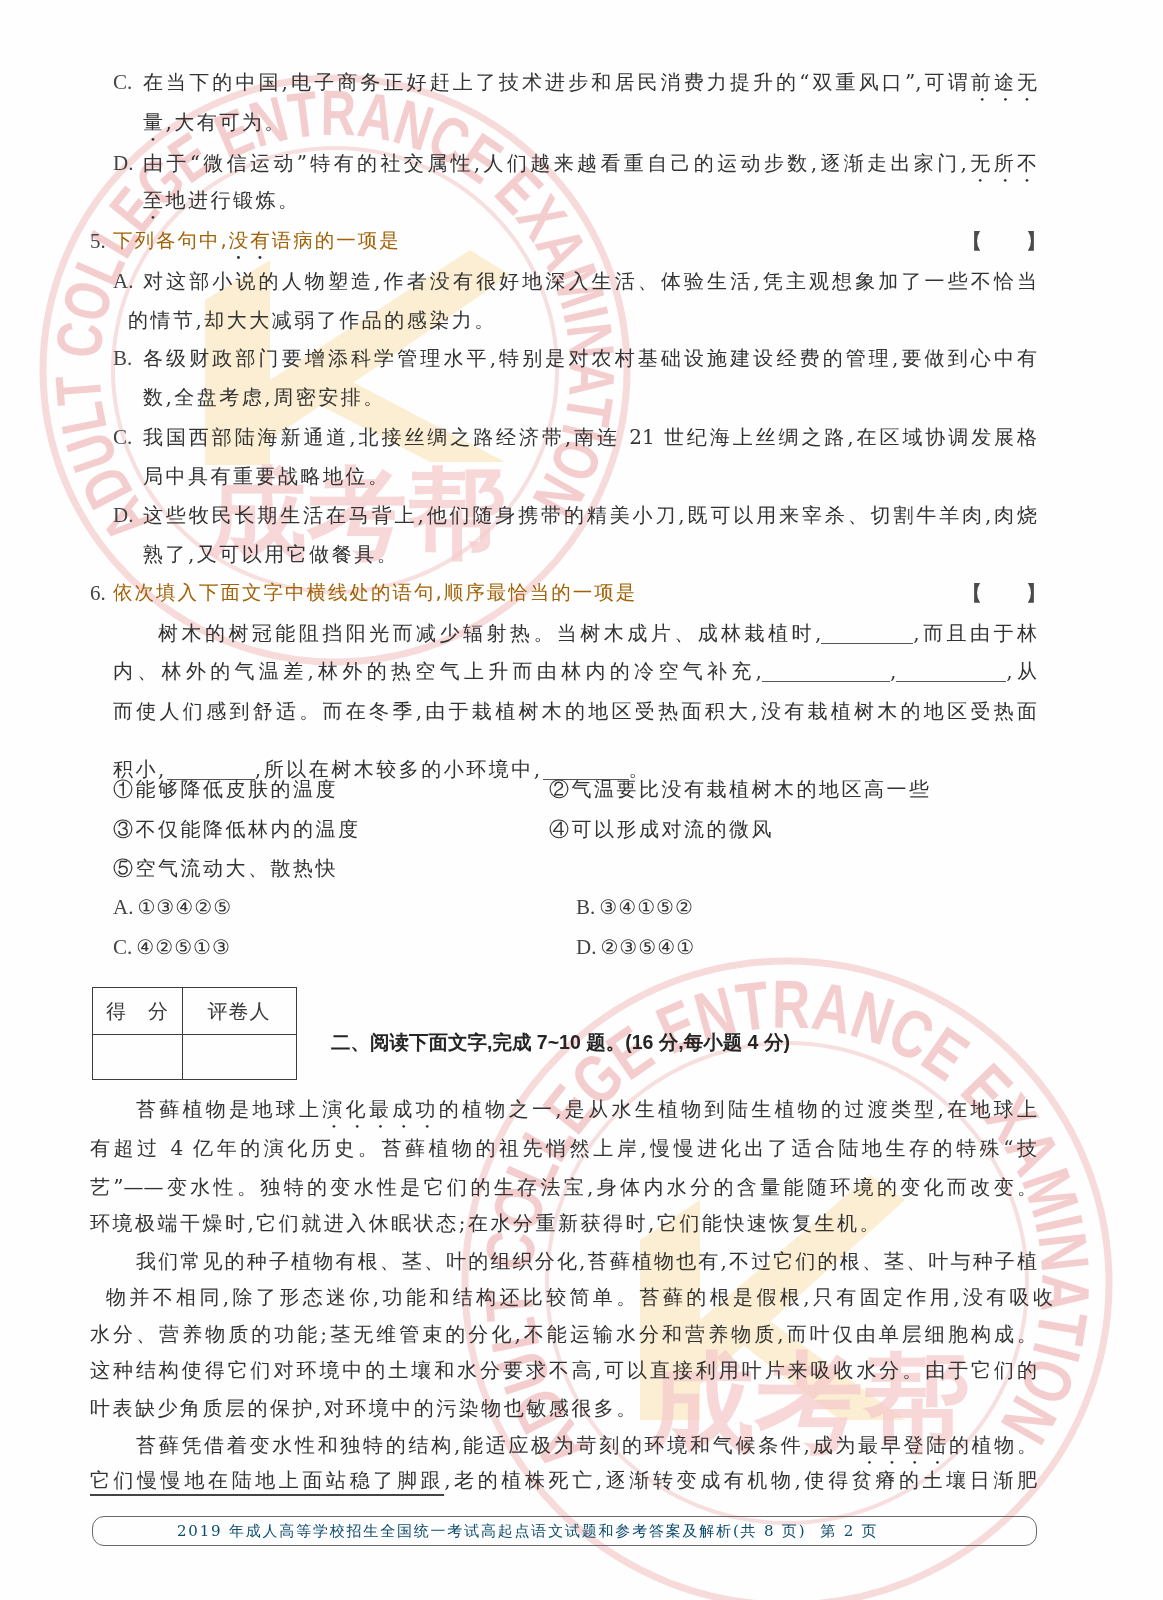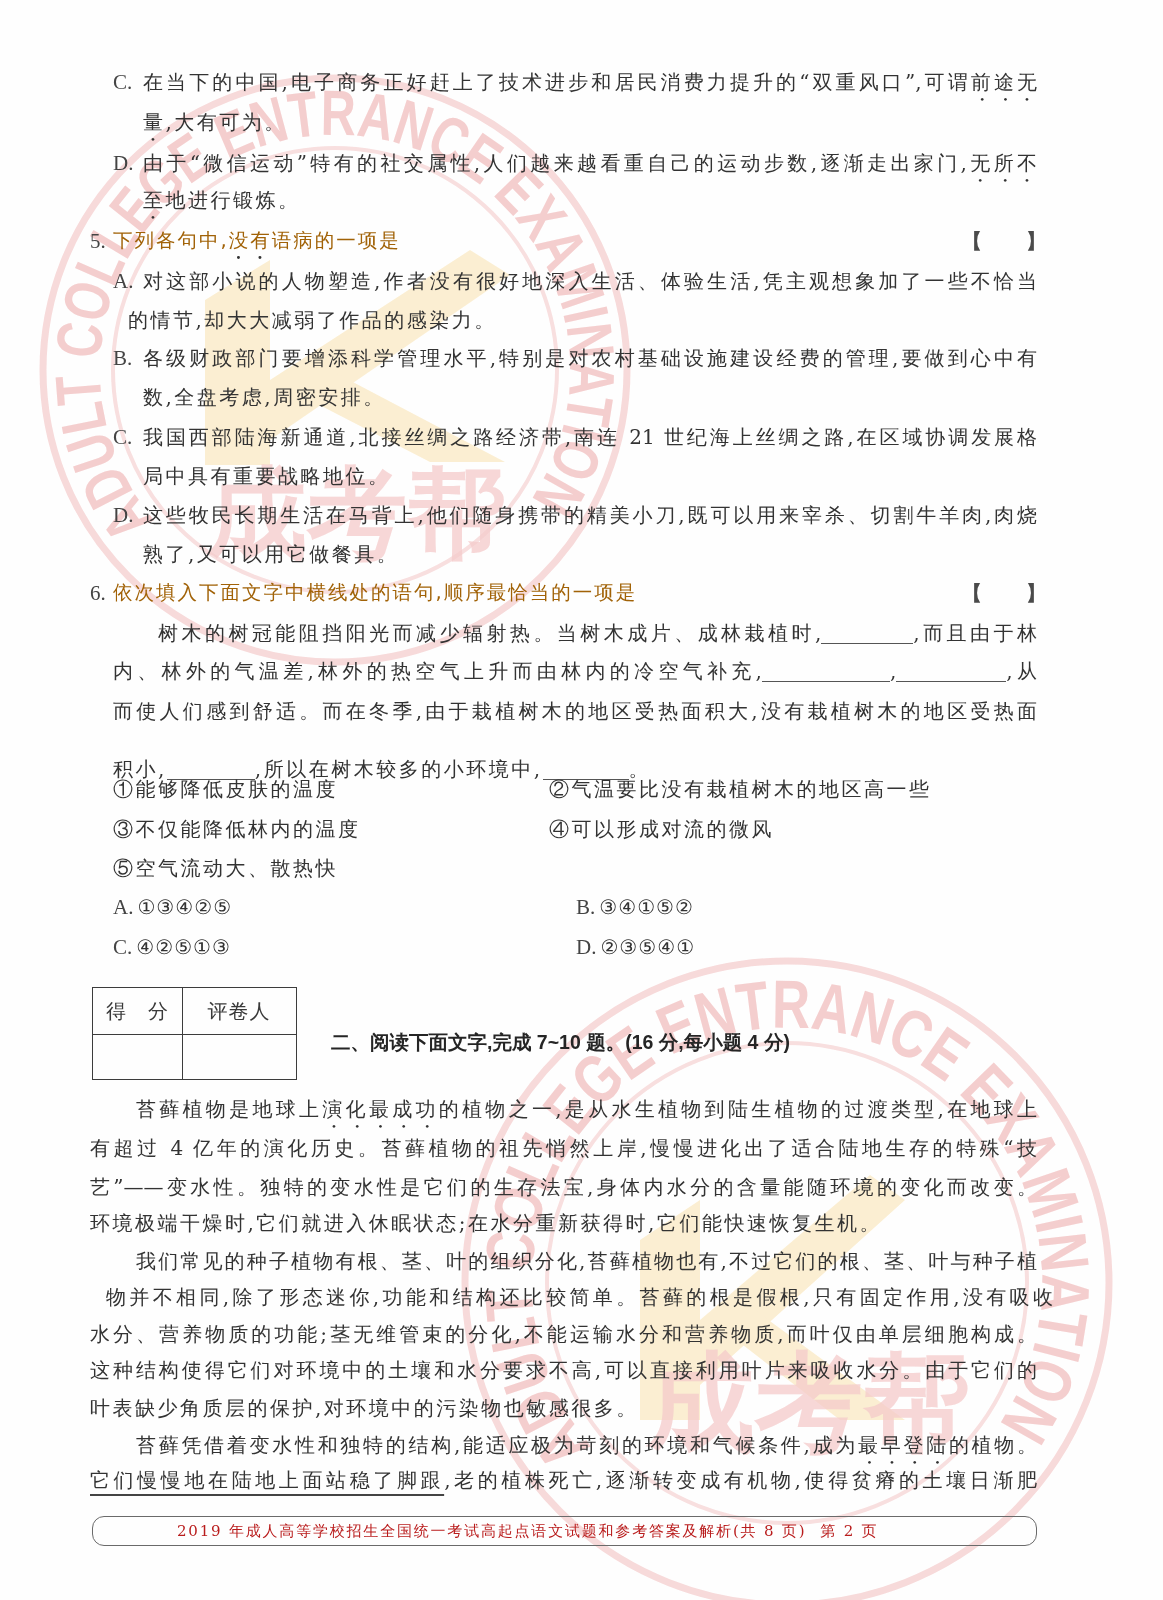--- a/index.html
+++ b/index.html
@@ -28,21 +28,21 @@
   .st-body { top:47px; height:44px; }
   .st-cell { position:absolute; top:0; height:100%; display:flex; align-items:center; justify-content:center;
              font-family:"DejaVu Serif", serif; font-size:20px; color:#3a3a3a; letter-spacing:1px; }
   .st-c1 { left:0; width:90px; border-right:1.3px solid #3c3c3c; box-sizing:border-box; }
   .st-c2 { left:90px; width:112px; }
   .heading { position:absolute; z-index:1; left:331px; top:1027px; height:30px; line-height:30px;
              font-family:"Liberation Sans", sans-serif; font-weight:bold; font-size:19.5px; color:#252525; white-space:nowrap; }
   .footer { position:absolute; z-index:1; left:92px; top:1516px; width:945px; height:30px; box-sizing:border-box;
             border:1.4px solid #6a6a6a; border-radius:12px; }
   .footer-text { position:absolute; left:84px; top:0; height:28px; line-height:28px; font-size:15px; letter-spacing:1.8px;
-                 color:#b91c1c; font-family:"DejaVu Serif", serif; white-space:nowrap; }
+                 color:#0c4a6e; font-family:"DejaVu Serif", serif; white-space:nowrap; }
 </style>
 </head>
 <body>
 
 <div id="page">
 
   <svg class="wm" width="1163" height="1600" viewBox="0 0 1163 1600" xmlns="http://www.w3.org/2000/svg">
     <defs>
       <path id="ring1" d="M155,521 A235,235 0 1 1 515,521"></path>
       <path id="ring2" d="M592,1447 A255,255 0 1 1 982,1447"></path>

